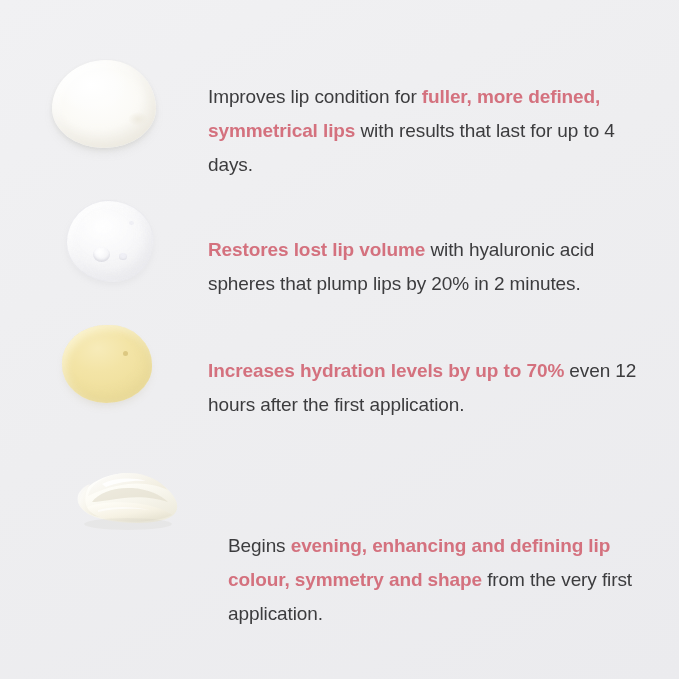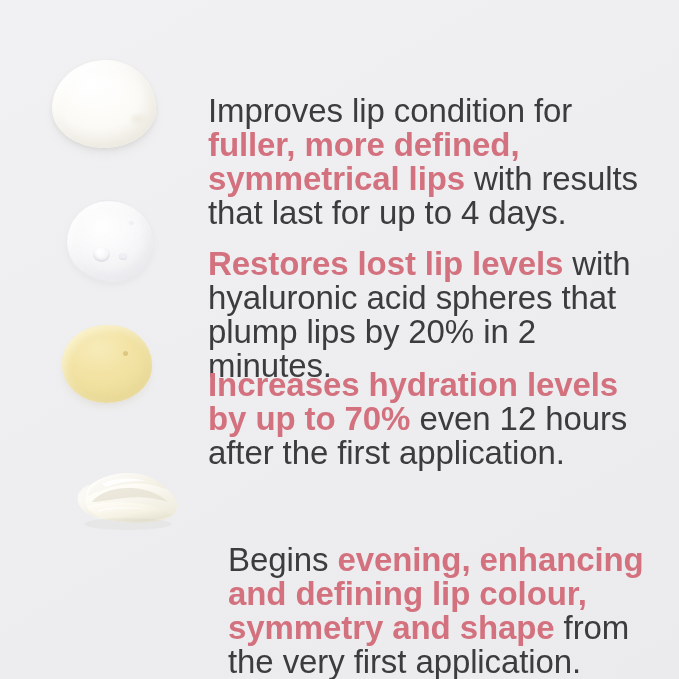--- a/index.html
+++ b/index.html
@@ -43,21 +43,21 @@
   }
 
   .text-cell {
     flex: 1 1 auto;
     padding-right: 28px;
   }
 
   
   .benefit {
     font-family: "Liberation Sans", sans-serif;
-    font-size: 33px;
+    font-size: 19px;
     line-height: 34px;
     color: #3c3c3e;
     font-weight: 300;
     letter-spacing: -0.1px;
     max-width: 446px;
     -webkit-font-smoothing: antialiased;
   }
   .benefit .hl {
     color: #d4717e;
     font-weight: 700;
@@ -203,21 +203,21 @@
   <div class="row row-2 r2">
     <div class="swatch-cell">
       <div class="sw2 nosel">
         <span class="bub-a"></span>
         <span class="bub-b"></span>
         <span class="bub-c"></span>
       </div>
     </div>
     <div class="text-cell">
       <p class="benefit">
-        <span class="hl">Restores lost lip levels</span><span> with hyaluronic acid spheres that plump lips by 20% in 2 minutes.</span>
+        <span class="hl">Restores lost lip volume</span><span> with hyaluronic acid spheres that plump lips by 20% in 2 minutes.</span>
       </p>
     </div>
   </div>
 
   <div class="row row-3 r3">
     <div class="swatch-cell">
       <div class="sw3 nosel"></div>
     </div>
     <div class="text-cell">
       <p class="benefit">

